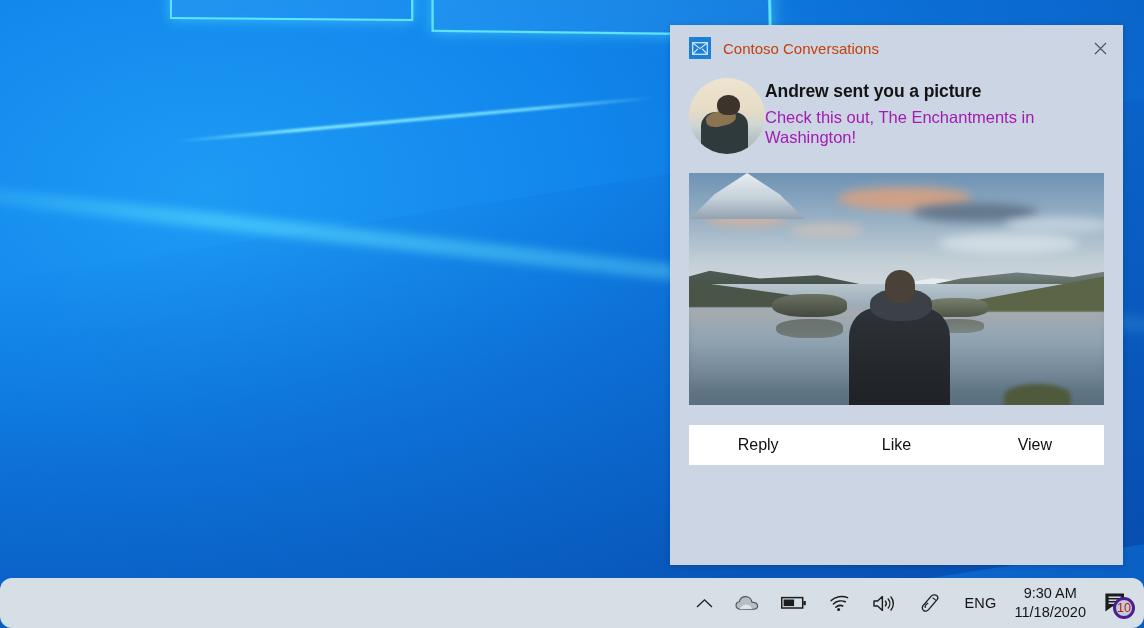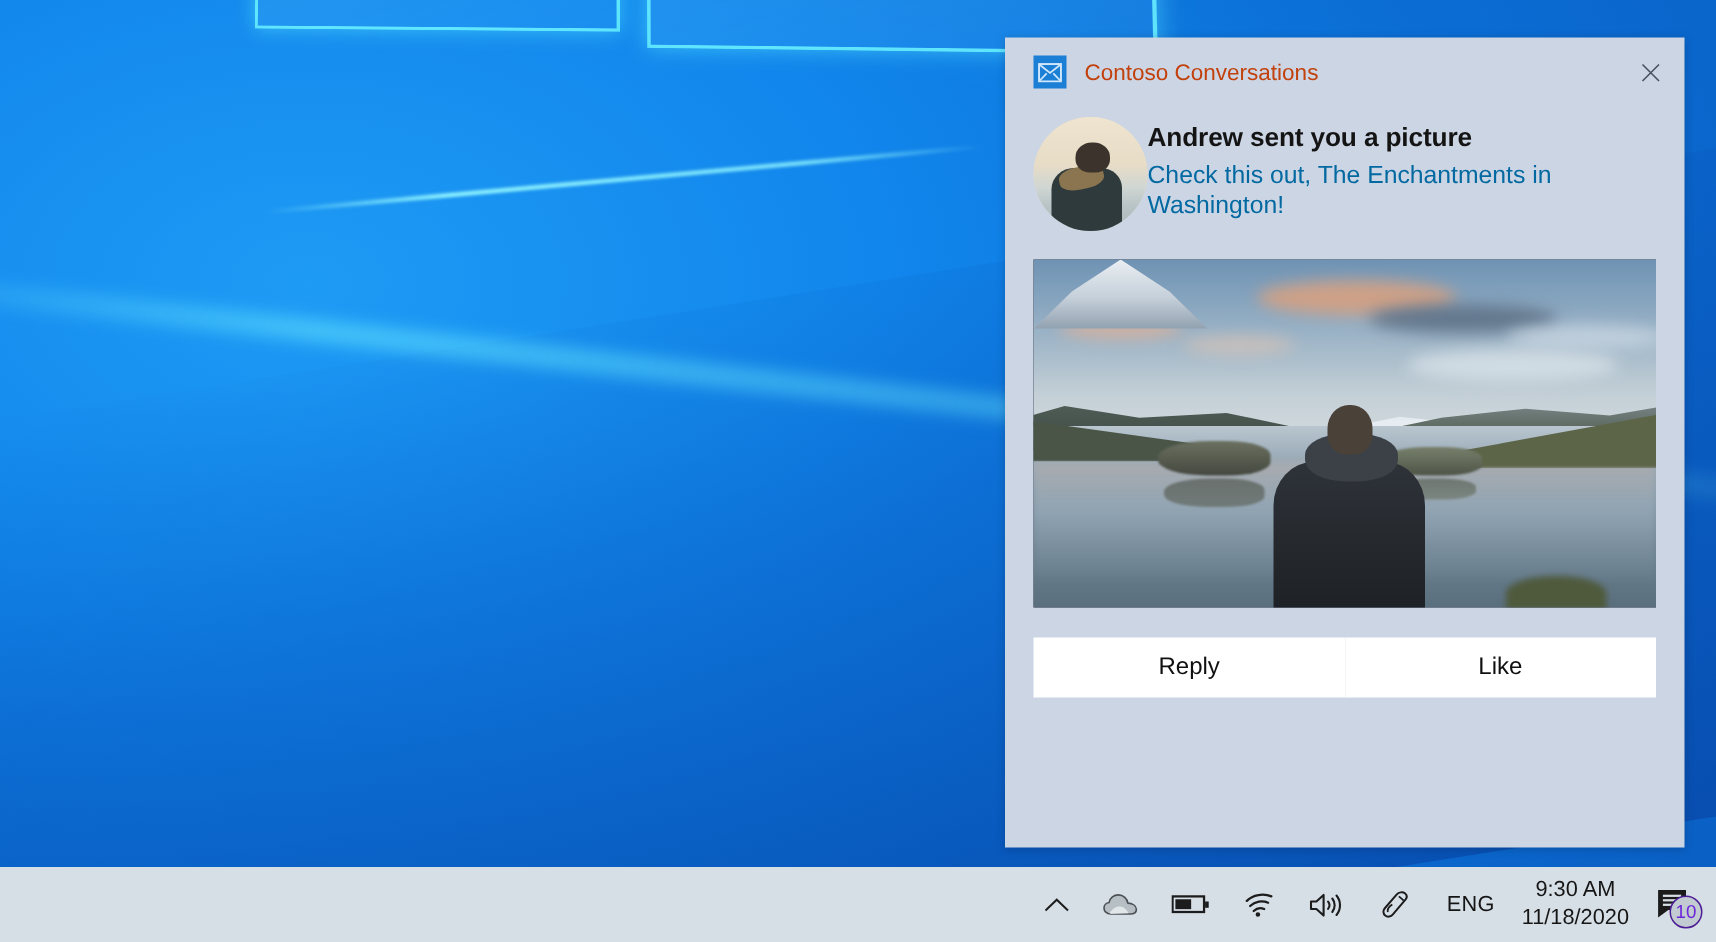--- a/index.html
+++ b/index.html
@@ -88,20 +88,21 @@
     position: absolute;
     left: 0;
     bottom: 0;
     width: 1144px;
     height: 50px;
     background: #d7dfe6;
     display: flex;
     align-items: center;
     justify-content: flex-end;
     padding-right: 6px;
+    border-radius: 12px;
   }
   .tray {
     display: flex;
     align-items: center;
     height: 100%;
   }
   .tray-item {
     height: 100%;
     display: flex;
     align-items: center;
@@ -136,22 +137,22 @@
     padding: 0 10px 0 6px;
   }
   .notify-badge {
     position: absolute;
     right: 3px;
     bottom: 9px;
     width: 22px;
     height: 22px;
     border-radius: 50%;
     background: #c2cad2;
-    border: 1px solid #4c1d95;
-    color: #6d28d9;
+    border: 3px solid #4c1d95;
+    color: #b91c1c;
     font-size: 12.5px;
     display: flex;
     align-items: center;
     justify-content: center;
   }
 
   
   #toast {
     position: absolute;
     left: 670px;
@@ -244,21 +245,21 @@
   .msg-title {
     font-size: 17.5px;
     font-weight: bold;
     color: #141414;
     line-height: 1.24;
     letter-spacing: -0.1px;
   }
   .msg-text {
     margin-top: 4px;
     font-size: 16.5px;
-    color: #0369a1;
+    color: #a21caf;
     line-height: 1.26;
   }
 
   .hero-wrap {
     margin: 19px 19px 0 19px;
     height: 232px;
     flex: none;
     position: relative;
     overflow: hidden;
     background: #243040;
@@ -481,20 +482,21 @@
       <div class="grass"></div>
       <div class="person-body"></div>
       <div class="person-hood"></div>
       <div class="person-head"></div>
     </div>
 
 
     <div class="actions">
       <button class="action-btn">Reply</button>
       <button class="action-btn">Like</button>
+      <button class="action-btn">View</button>
     </div>
 
   </div>
 
   <div id="taskbar">
     <div class="tray">
 
       <div class="tray-item">
         <svg width="17" height="11" viewBox="0 0 17 11">
           <path d="M1 9 L8.5 1.8 L16 9" fill="none" stroke="#1c1c1c" stroke-width="1.3"></path>

